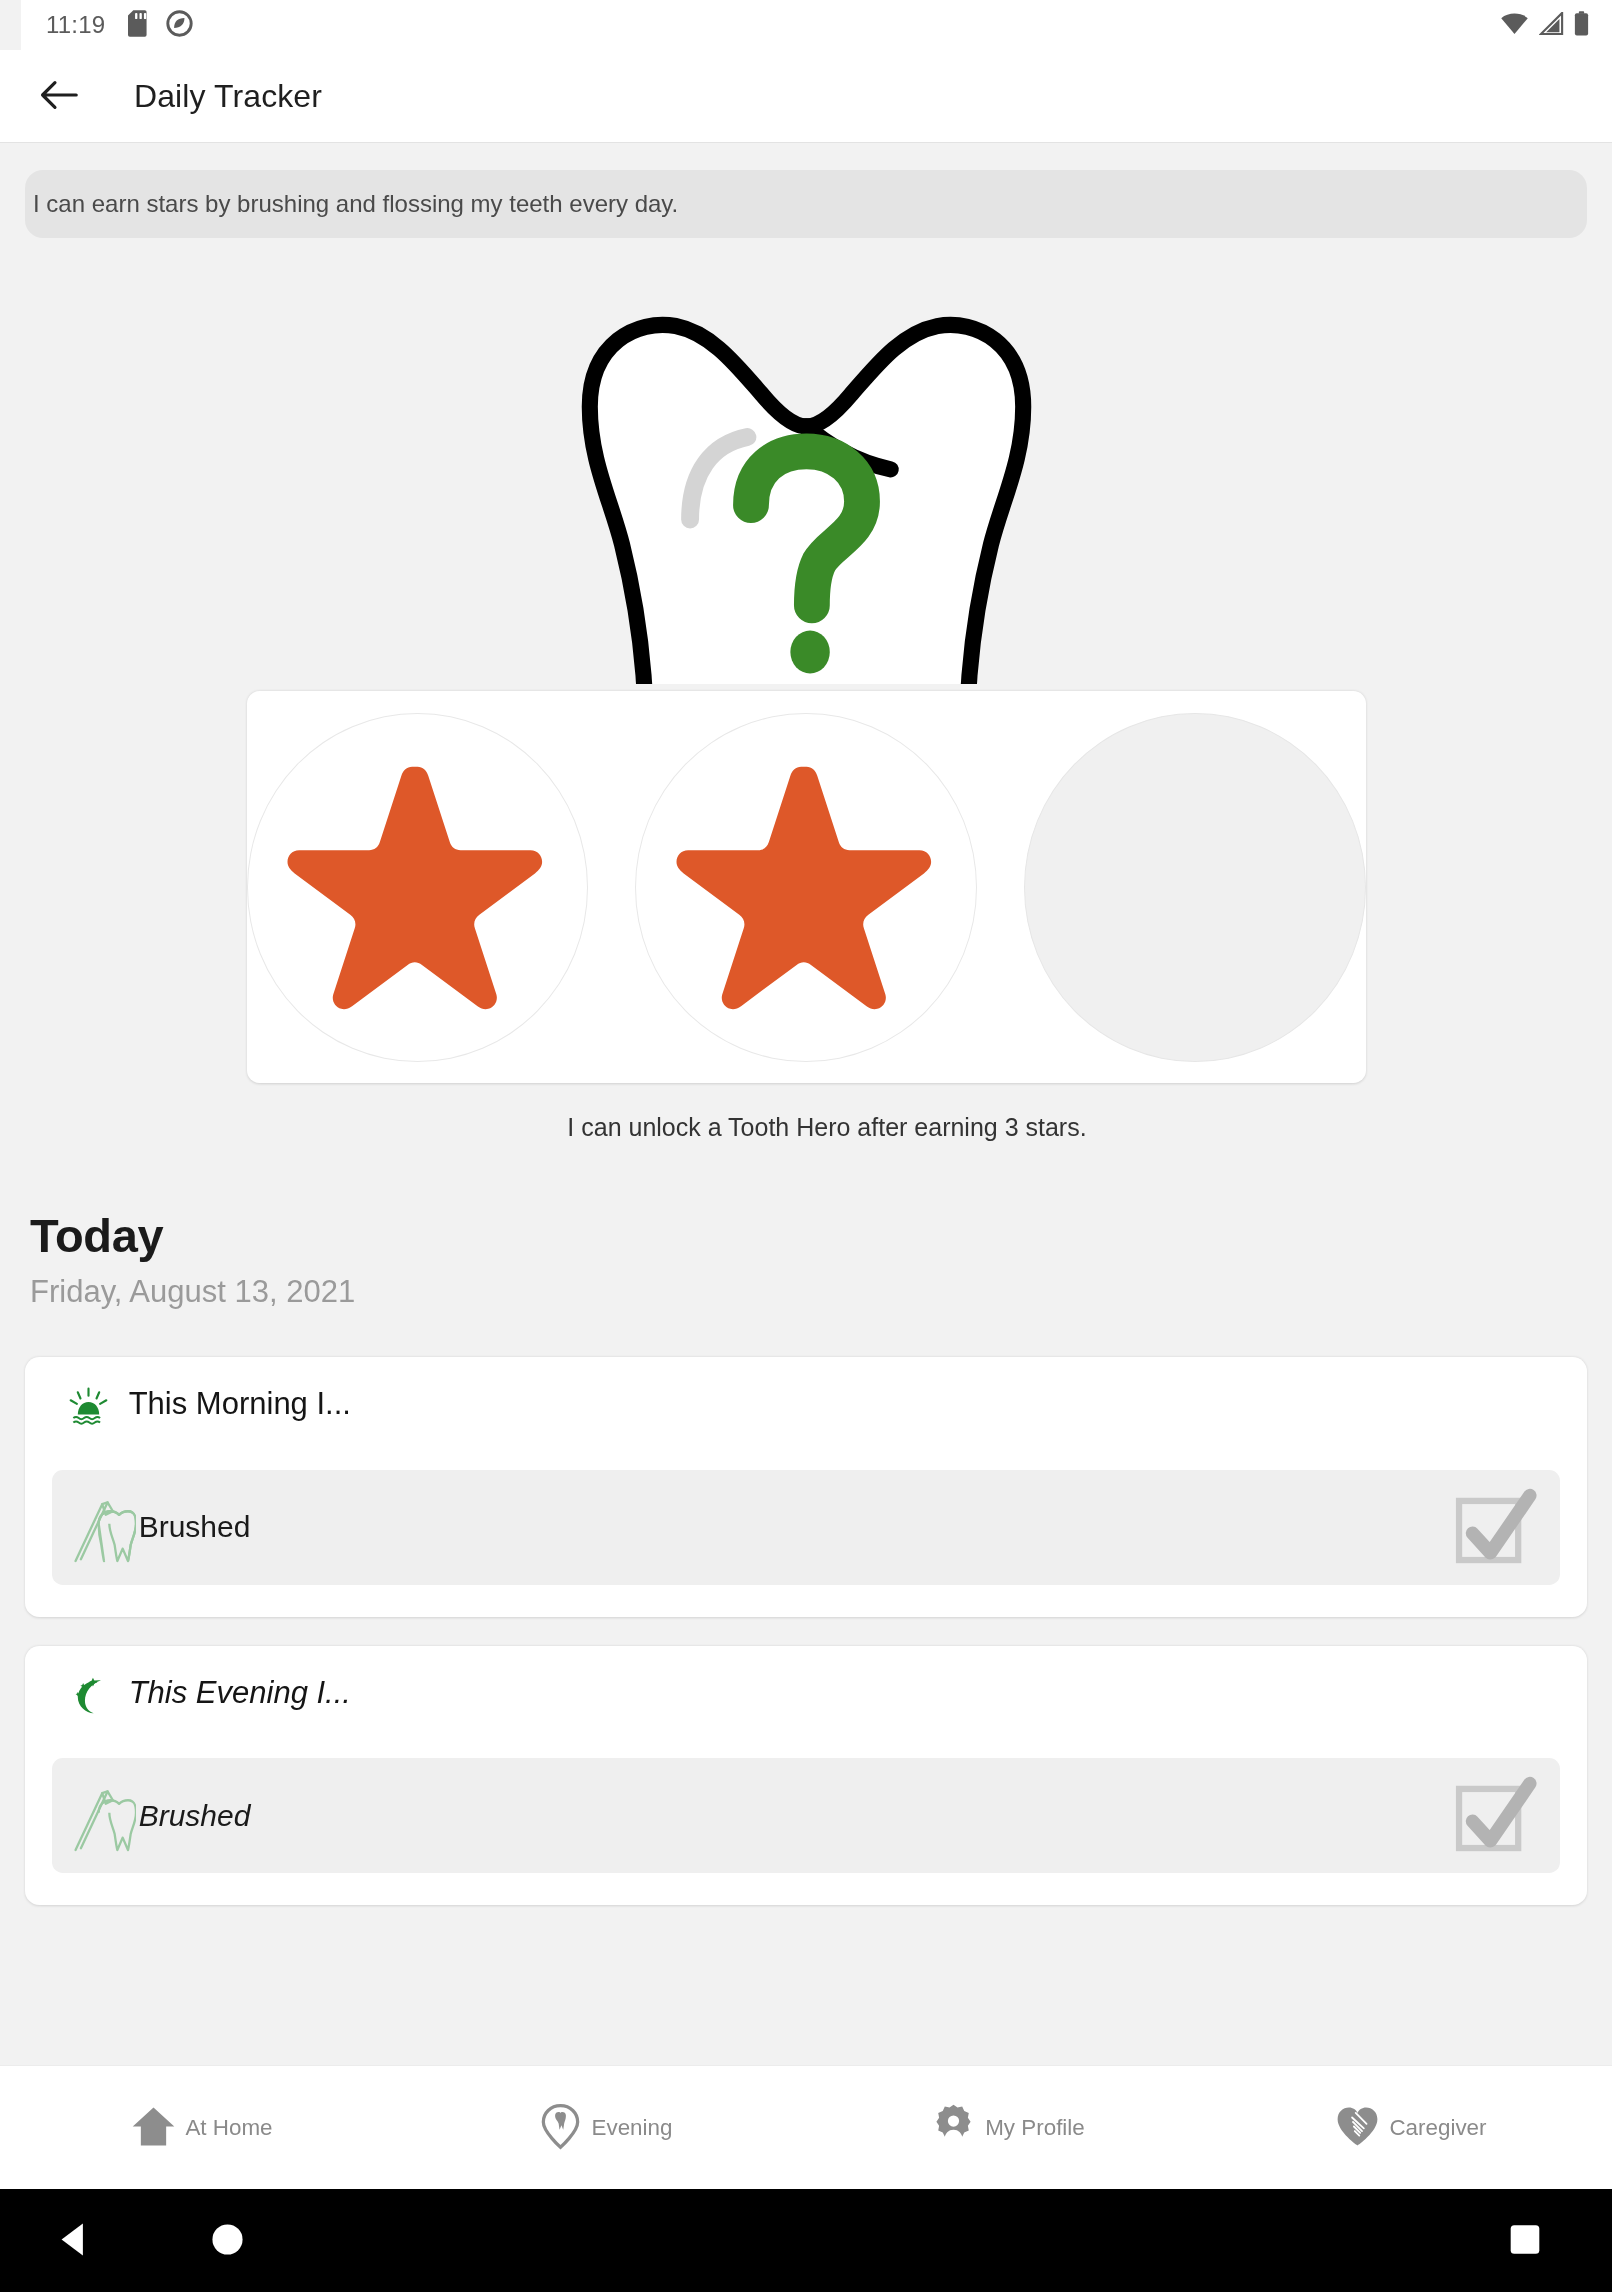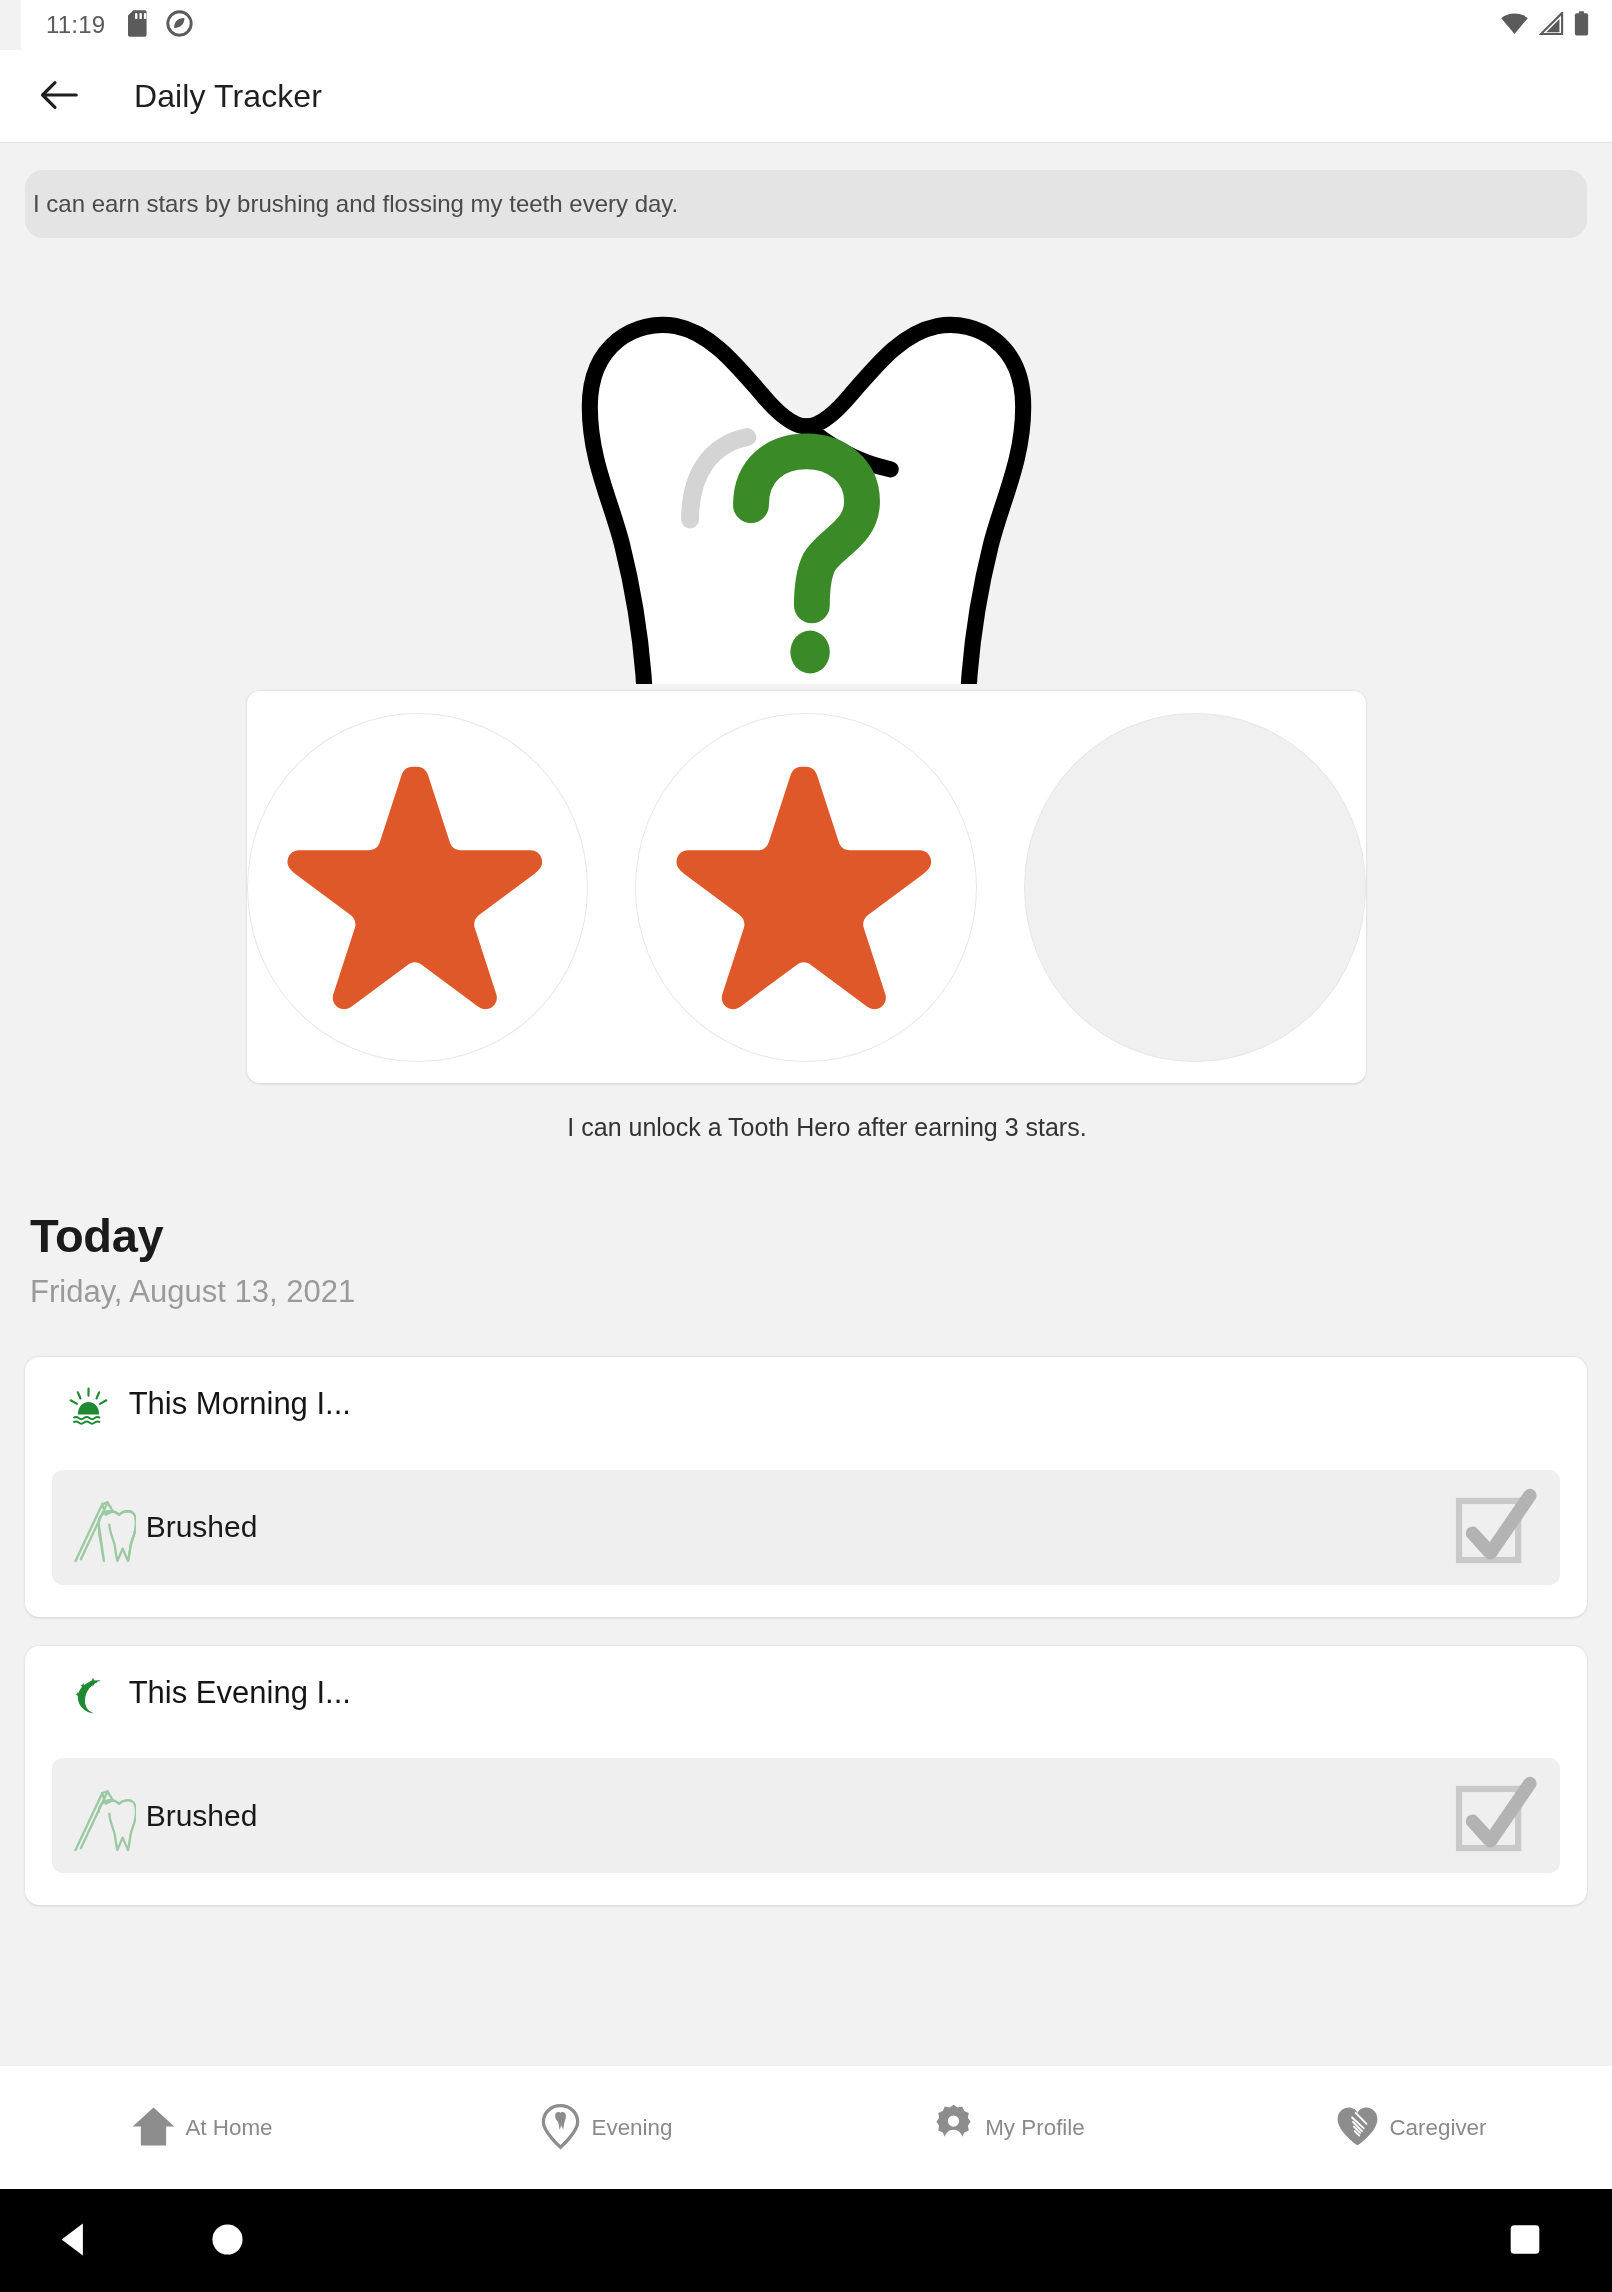--- a/index.html
+++ b/index.html
@@ -142,21 +142,21 @@
 
   
   .session-card {
     margin: 0 25px;
     background: #ffffff;
     border-radius: 14.3px;
     box-shadow: 0 0.9px 2.7px rgba(0,0,0,.13);
     padding: 29px 27px 32px 27px;
   }
   .session-card.morning { margin-top: 47px; }
-  .session-card.evening { margin-top: 29px; }
+  .session-card.evening { margin-top: 29px; font-style: italic; }
 
   .session-head {
     display: flex;
     align-items: flex-start;
     gap: 19.7px;
     padding-left: 16px;
     height: 64px;
   }
   .session-title {
     font-size: 31px;
@@ -166,21 +166,21 @@
   .task-row {
     margin-top: 19.7px;
     background: #efefef;
     border-radius: 10.7px;
     height: 115px;
     display: flex;
     align-items: center;
     padding: 0 23px 0 19.7px;
     cursor: pointer;
   }
-  .task-left { display: flex; align-items: center; gap: 10px; flex: 1 1 auto; }
+  .task-left { display: flex; align-items: center; gap: 3px; flex: 1 1 auto; }
   .task-label { font-size: 30px; color: #1a1a1a; }
   .task-check { width: 86px; height: 86px; display:flex; align-items:center; justify-content:center; }
 
   
   .bottomnav {
     position: absolute;
     left: 0; right: 0;
     bottom: 0;
     height: 124px;
     background: #ffffff;

